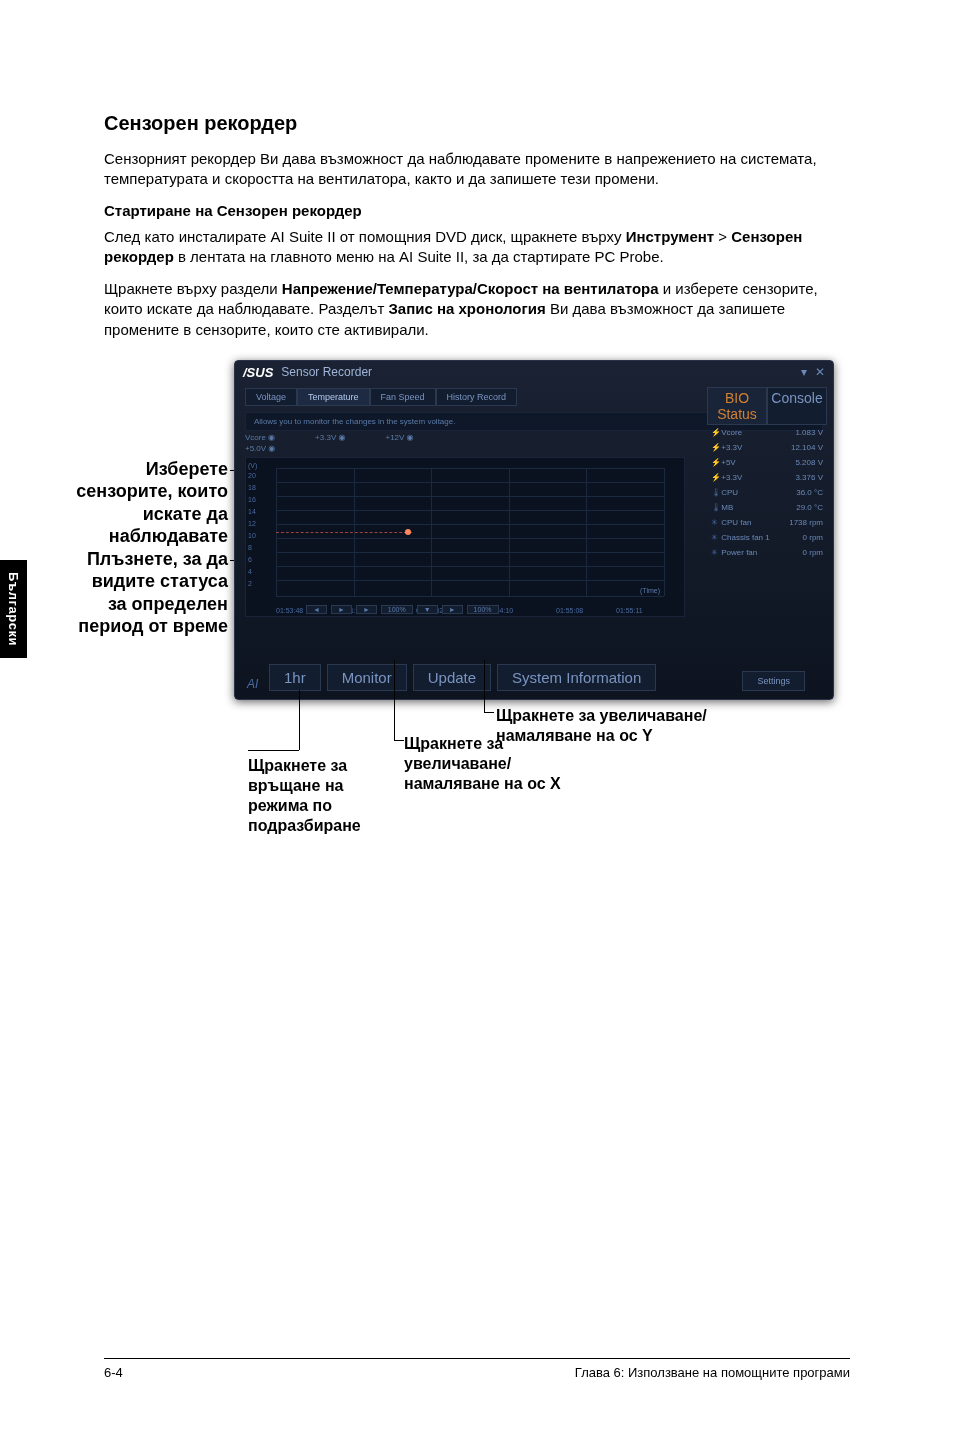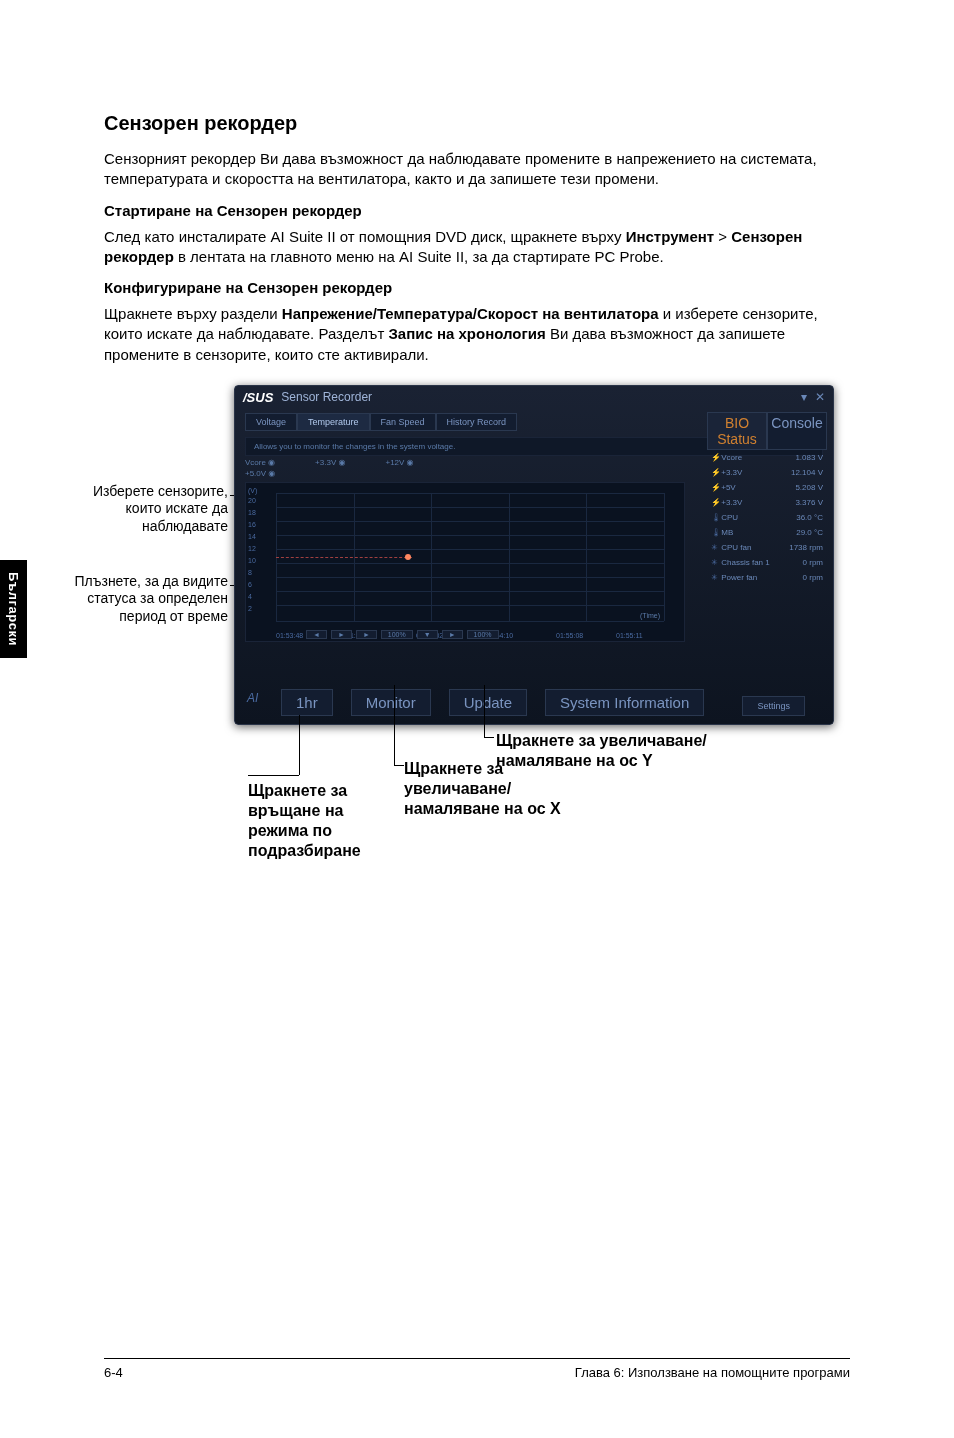--- a/index.html
+++ b/index.html
@@ -210,22 +210,22 @@
   .zoom-box {
     padding: 0 6px;
     border: 1px solid #2a3850;
     background: #131d30;
   }
   .bottom-row {
     position: absolute;
     left: 8px;
     bottom: 8px;
     display: flex;
-    gap: 18px;
-    align-items: flex-start;
+    gap: 6px;
+    align-items: flex-end;
   }
   .btn {
     padding: 4px 14px;
     font-size: 15px;
     color: #7a94c0;
     border: 1px solid #2a3850;
     background: #131d30;
   }
   .btn-settings {
     position: absolute;
@@ -241,22 +241,22 @@
     width: 20px;
     height: 16px;
     color: #4a6aa0;
     font-style: italic;
     font-size: 12px;
     padding: 2px 4px;
   }
 
   .callout {
     position: absolute;
-    font-size: 14px;
-    font-weight: normal;
+    font-size: 18px;
+    font-weight: bold;
     color: #000;
     text-align: right;
     line-height: 1.25;
   }
   .callout.left { text-align: right; }
   .callout-line-h {
     position: absolute;
     height: 1px;
     background: #000;
   }
@@ -292,21 +292,20 @@
 
 <div class="content">
   <div class="h-title">Сензорен рекордер</div>
   <div class="p">Сензорният рекордер Ви дава възможност да наблюдавате промените в напрежението на системата, температурата и скоростта на вентилатора, както и да запишете тези промени.</div>
 
   <div class="sub-h">Стартиране на Сензорен рекордер</div>
   <div class="p">
     <span>След като инсталирате AI Suite II от помощния DVD диск, щракнете върху </span><span class="bold">Инструмент</span><span> &gt; </span><span class="bold">Сензорен рекордер</span><span> в лентата на главното меню на AI Suite II, за да стартирате PC Probe.</span>
   </div>
 
-  <div class="sub-h">Конфигуриране на Сензорен рекордер</div>
   <div class="p">
     <span>Щракнете върху раздели </span><span class="bold">Напрежение/Температура/Скорост на вентилатора</span><span> и изберете сензорите, които искате да наблюдавате. Разделът </span><span class="bold">Запис на хронология</span><span> Ви дава възможност да запишете промените в сензорите, които сте активирали.</span>
   </div>
 
   <div class="fig-wrap">
 
     <div class="callout left" style="left:-34px; top:98px; width:158px;">Изберете сензорите, които искате да наблюдавате</div>
     <div class="callout-line-h" style="left:126px; top:110px; width:22px;"></div>
 
     <div class="callout left" style="left:-34px; top:188px; width:158px;">Плъзнете, за да видите статуса за определен период от време</div>

